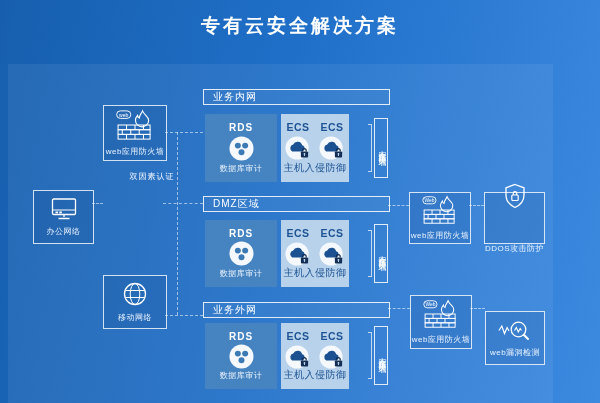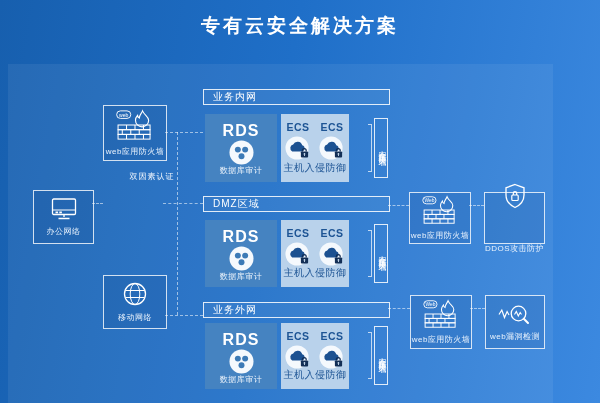--- a/index.html
+++ b/index.html
@@ -17,21 +17,21 @@
   .obox .lbl{color:#eaf3fd;font-size:8px;letter-spacing:0.5px;white-space:nowrap;}
   
   .sec-h{position:absolute;left:203px;width:187px;height:16px;box-sizing:border-box;
          border:1px solid rgba(255,255,255,0.85);background:rgba(255,255,255,0.04);
          color:#fff;font-size:10px;letter-spacing:1px;display:flex;align-items:center;
          padding-left:9px;}
   
   .rds{position:absolute;left:205px;width:72px;background:#4583c1;display:flex;
        flex-direction:column;align-items:center;justify-content:space-between;
        box-sizing:border-box;padding:8px 0 8px;}
-  .rds .t{color:#fff;font-size:16px;letter-spacing:1px;font-weight:600;}
+  .rds .t{color:#fff;font-size:10px;letter-spacing:1px;font-weight:600;}
   .rds .lbl{color:#eef5fc;font-size:8px;letter-spacing:0.5px;}
   
   .ecs{position:absolute;left:281px;width:68px;background:#b9d2eb;box-sizing:border-box;
        padding-top:7px;}
   .ecs .cols{display:flex;}
   .ecs .col{flex:1;display:flex;flex-direction:column;align-items:center;gap:3px;}
   .ecs .t{color:#1d5494;font-size:10.5px;font-weight:700;letter-spacing:0.5px;}
   .ecs .lbl{position:absolute;left:0;bottom:7px;width:100%;text-align:center;
             color:#1d5494;font-size:10px;letter-spacing:0.5px;}
   
@@ -306,21 +306,21 @@
             <path d="M12 27v5M21 27v5M30 27v5"></path>
           <path stroke-width="1.2" d="M29 2c-1.2 3-3.4 4.6-3.4 7.6 0 0-1.8-.8-1.9-2.8-1.3 1.5-2.2 3.3-2.2 5.2a7 7 0 0 0 14 0C35.5 8 31 7 29 2Z"></path>
           <rect x="1.5" y="2" width="15" height="8" rx="4" stroke-width="1"></rect>
         </g>
         <text x="9" y="8" text-anchor="middle" font-size="5.5" fill="#fff">Web</text>
       </svg>
     </span>
     <span class="lbl">web应用防火墙</span>
   </div>
 
-  <div class="obox" style="left:485px;top:295px;width:58px;height:52px;">
+  <div class="obox" style="left:485px;top:311px;width:58px;height:52px;">
     <span class="iconwrap">
       <svg width="36" height="24" viewBox="0 0 36 24">
         <g stroke="#fff" fill="none">
           <path d="M2 12.5l2.8-4.5 2.7 7.5 2.6-6 1.9 3.5" stroke-width="1.2"></path>
           <circle cx="21.5" cy="11.5" r="7.3" stroke-width="1.3"></circle>
           <path d="M17.5 12.5l1.8-3 2 4.5 1.9-3.5 1.3 2" stroke-width="1.1"></path>
           <path d="M26.8 16.8 31 21" stroke-width="2" stroke-linecap="round"></path>
         </g>
       </svg>
     </span>

